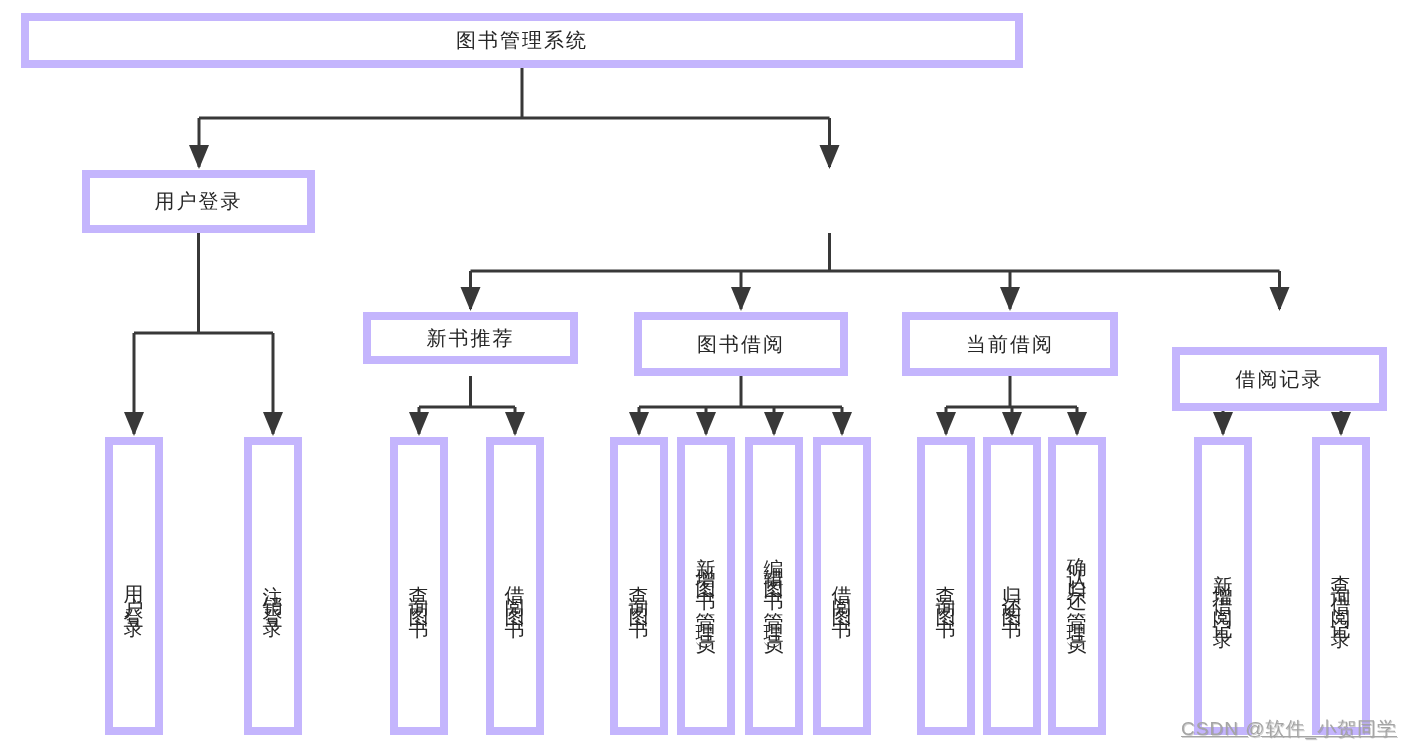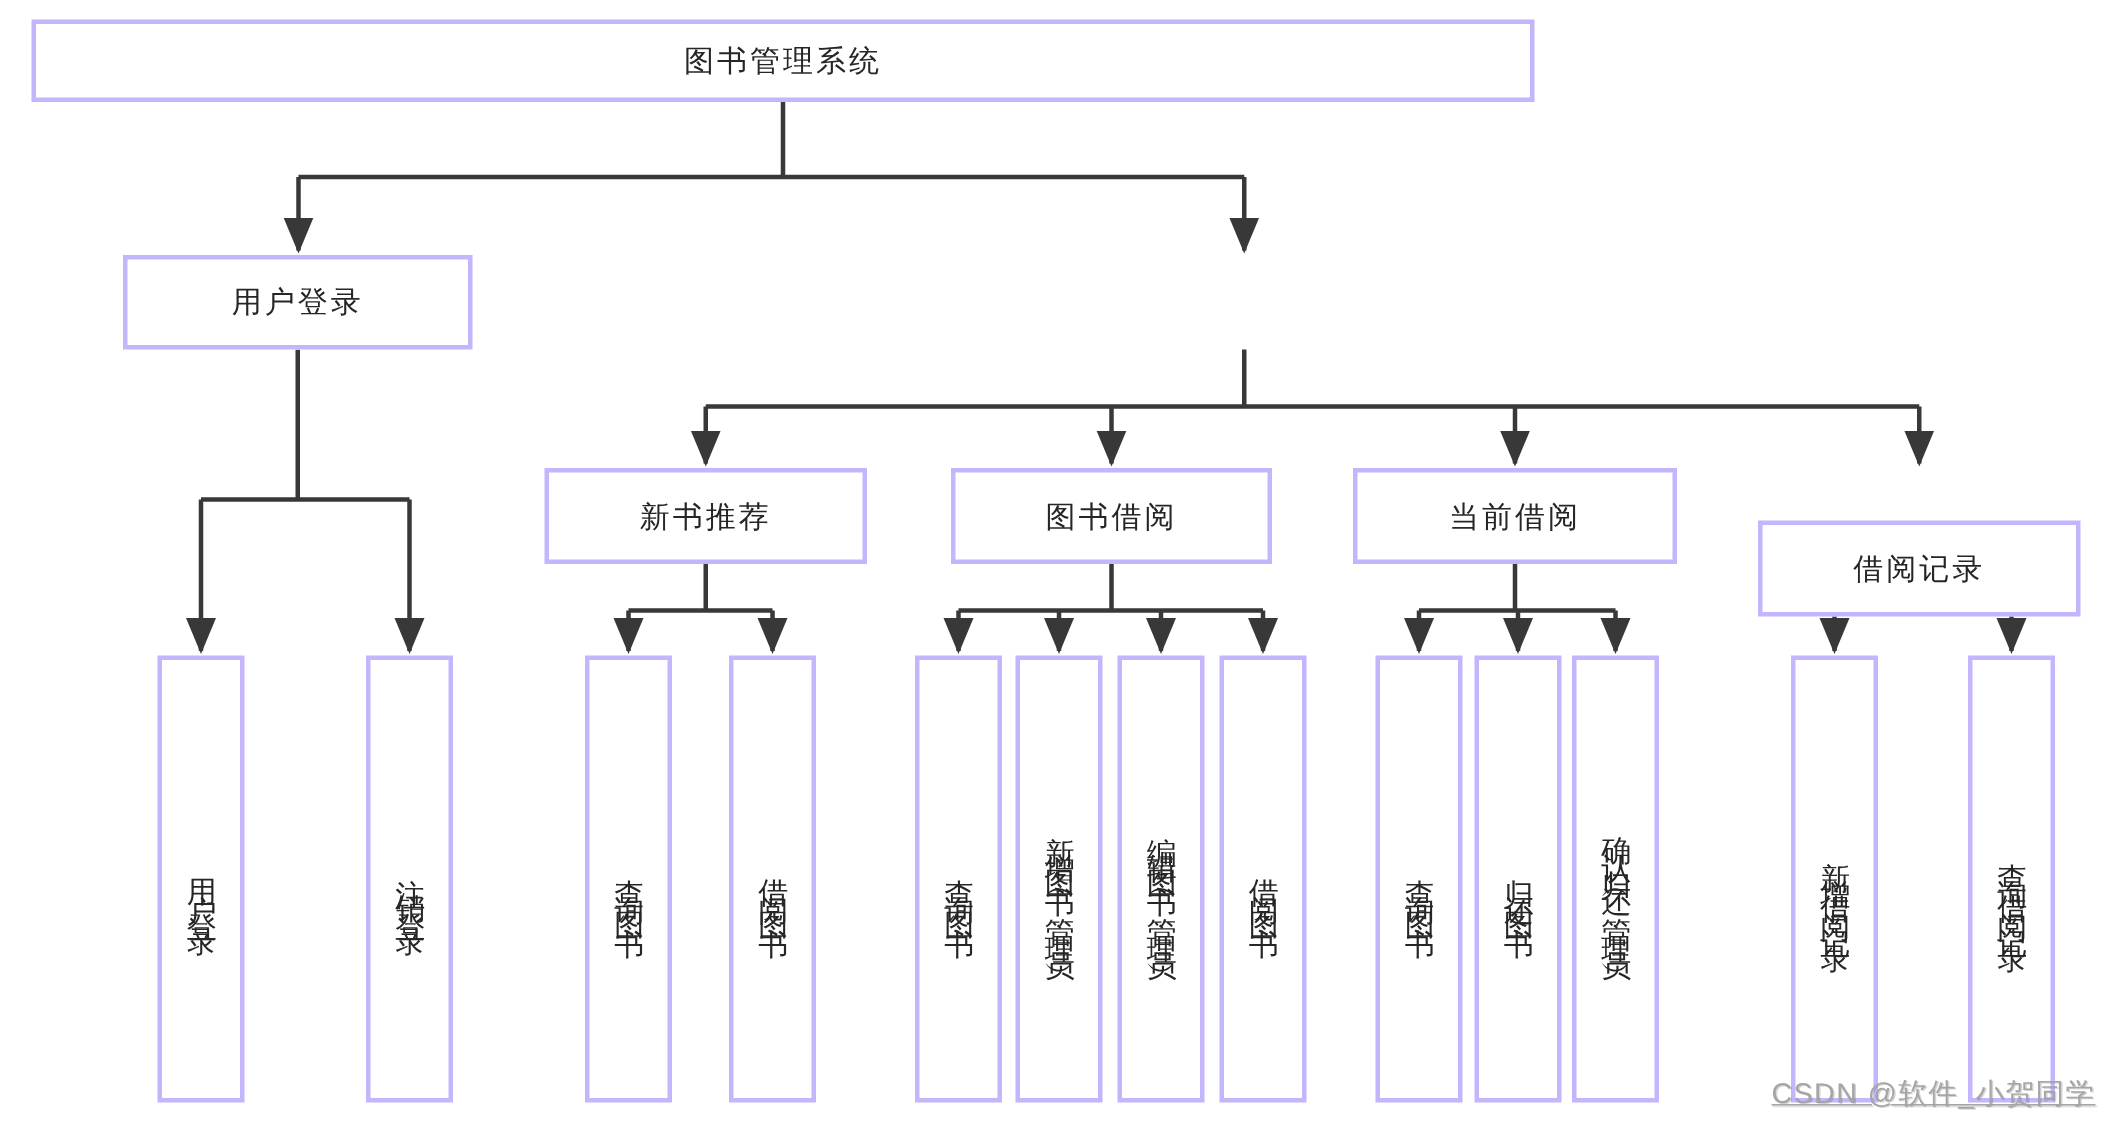--- a/index.html
+++ b/index.html
@@ -19,21 +19,21 @@
   #connector-svg {
     position: absolute;
     left: 0;
     top: 0;
     width: 1405px;
     height: 747px;
   }
   .node {
     position: absolute;
     box-sizing: border-box;
-    border: 3px solid #c4b5fd;
+    border: 8px solid #c4b5fd;
     background: #ffffff;
     display: flex;
     align-items: center;
     justify-content: center;
   }
   .node.h span {
     font-size: 20px;
     letter-spacing: 2px;
     white-space: nowrap;
     color: #262626;
@@ -44,21 +44,21 @@
     font-size: 20px;
     letter-spacing: 11px;
     line-height: 1;
     margin-bottom: -11px; 
     color: #262626;
   }
   
   #node-root            { left: 21px;   top: 13px;  width: 1002px; height: 55px; }
   #node-user-login      { left: 82px;   top: 170px; width: 233px;  height: 63px; }
   #node-book-mgmt       { left: 712px;  top: 170px; width: 235px;  height: 63px; }
-  #node-new-book-rec    { left: 363px;  top: 312px; width: 215px;  height: 64px; }
+  #node-new-book-rec    { left: 363px;  top: 312px; width: 215px;  height: 52px; }
   #node-book-borrow     { left: 634px;  top: 312px; width: 214px;  height: 64px; }
   #node-current-borrow  { left: 902px;  top: 312px; width: 216px;  height: 64px; }
   #node-borrow-records  { left: 1172px; top: 312px; width: 215px;  height: 64px; margin-top: 35px; }
   
   .leaf { top: 437px; width: 58px; height: 298px; }
   #leaf-user-login   { left: 105px;  }
   #leaf-logout       { left: 244px;  }
   #leaf-rec-query    { left: 390px;  }
   #leaf-rec-borrow   { left: 486px;  }
   #leaf-bb-query     { left: 610px;  }

